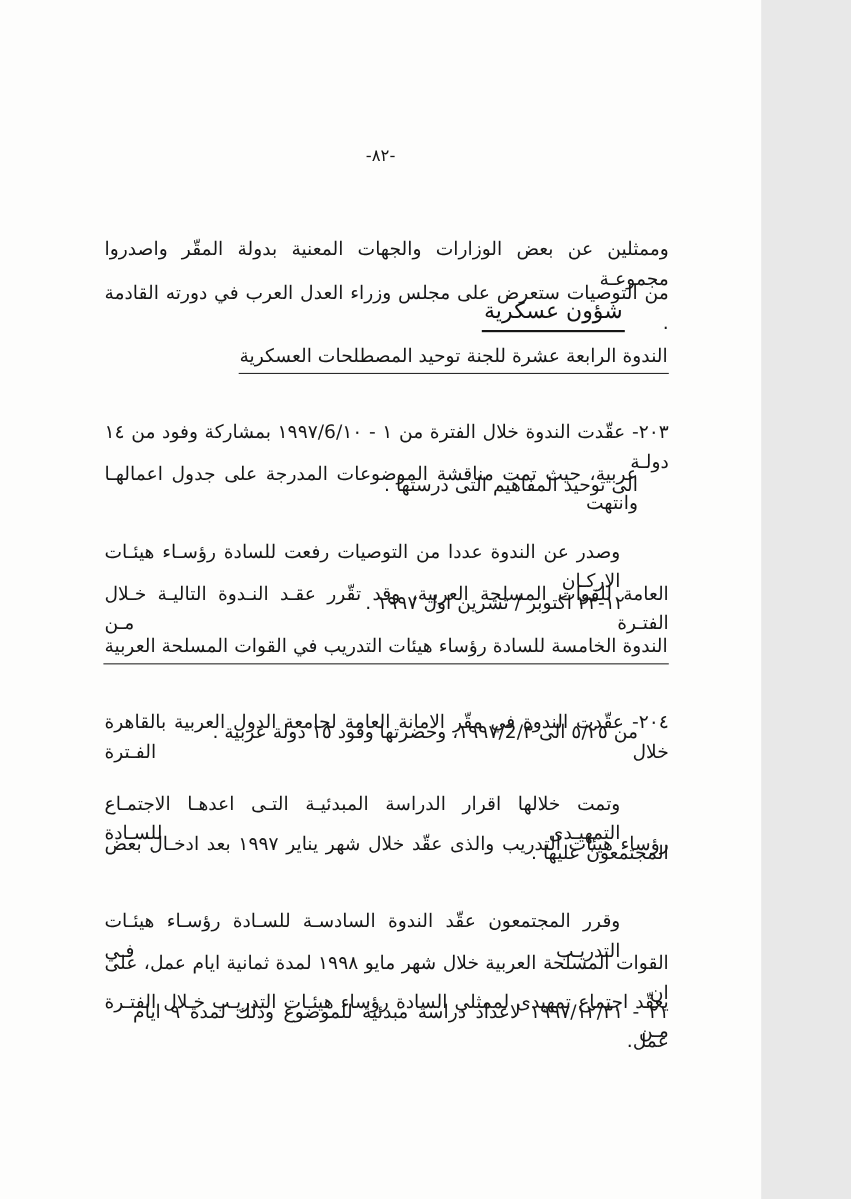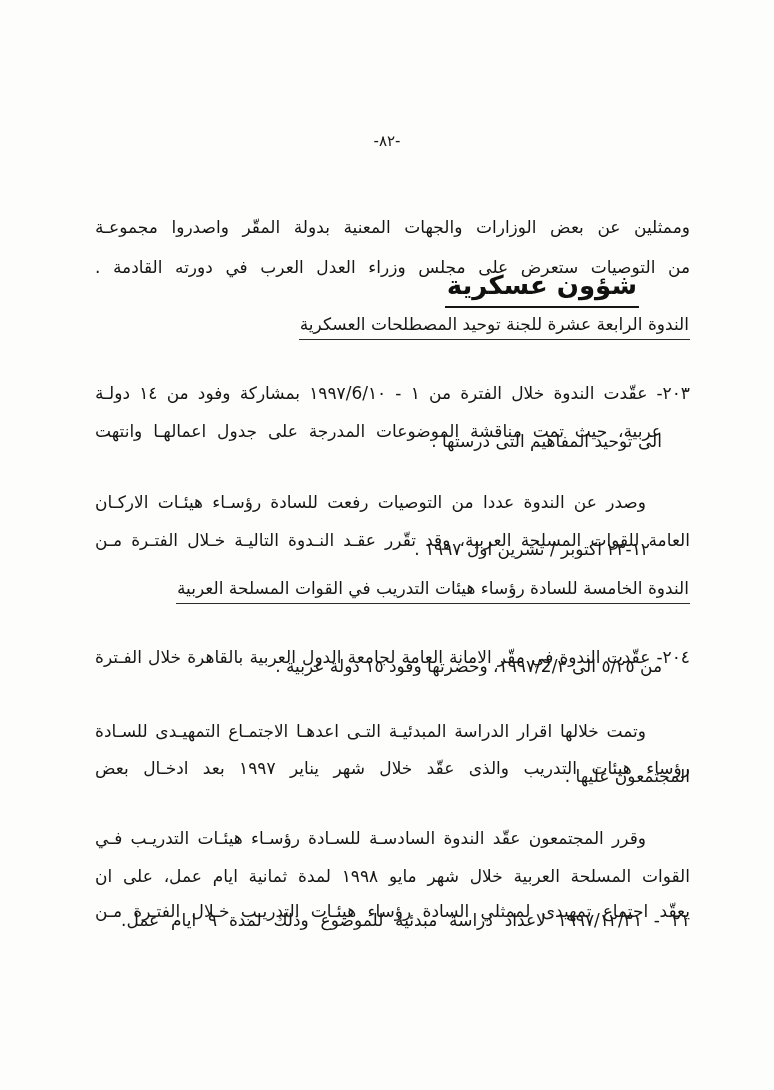--- a/index.html
+++ b/index.html
@@ -1,18 +1,18 @@
 <!DOCTYPE html>
 <html lang="ar"><head>
 <meta charset="utf-8">
 <style>
   html, body { margin:0; padding:0; background:#e8e8e8; }
   .page {
     position:relative;
-    width:774px; height:1090px;
+    width:692px; height:1090px;
     background:#fdfdfc;
     font-family:"DejaVu Sans", sans-serif;
     color:#161616;
     overflow:hidden;
   }
   
   .ln {
     position:absolute;
     right:84px; left:95px;
     direction:rtl;
@@ -35,25 +35,25 @@
   .d4 { left:121px; }
   .center {
     left:0; right:0;
     text-align:center;
     font-size:15px;
     letter-spacing:2px;
     white-space:nowrap;
   }
   .heading {
     position:absolute;
-    right:135px; left:auto;
+    right:124px; left:auto;
     margin:0;
     direction:rtl;
-    font-size:26px;
-    font-weight:bold;
+    font-size:20px;
+    font-weight:normal;
     color:#111;
     border-bottom:2.5px solid #151515;
     padding:0 2px 6px 2px;
     white-space:nowrap;
   }
   .subheading {
     position:absolute;
     right:84px; left:auto;
     margin:0;
     direction:rtl;

